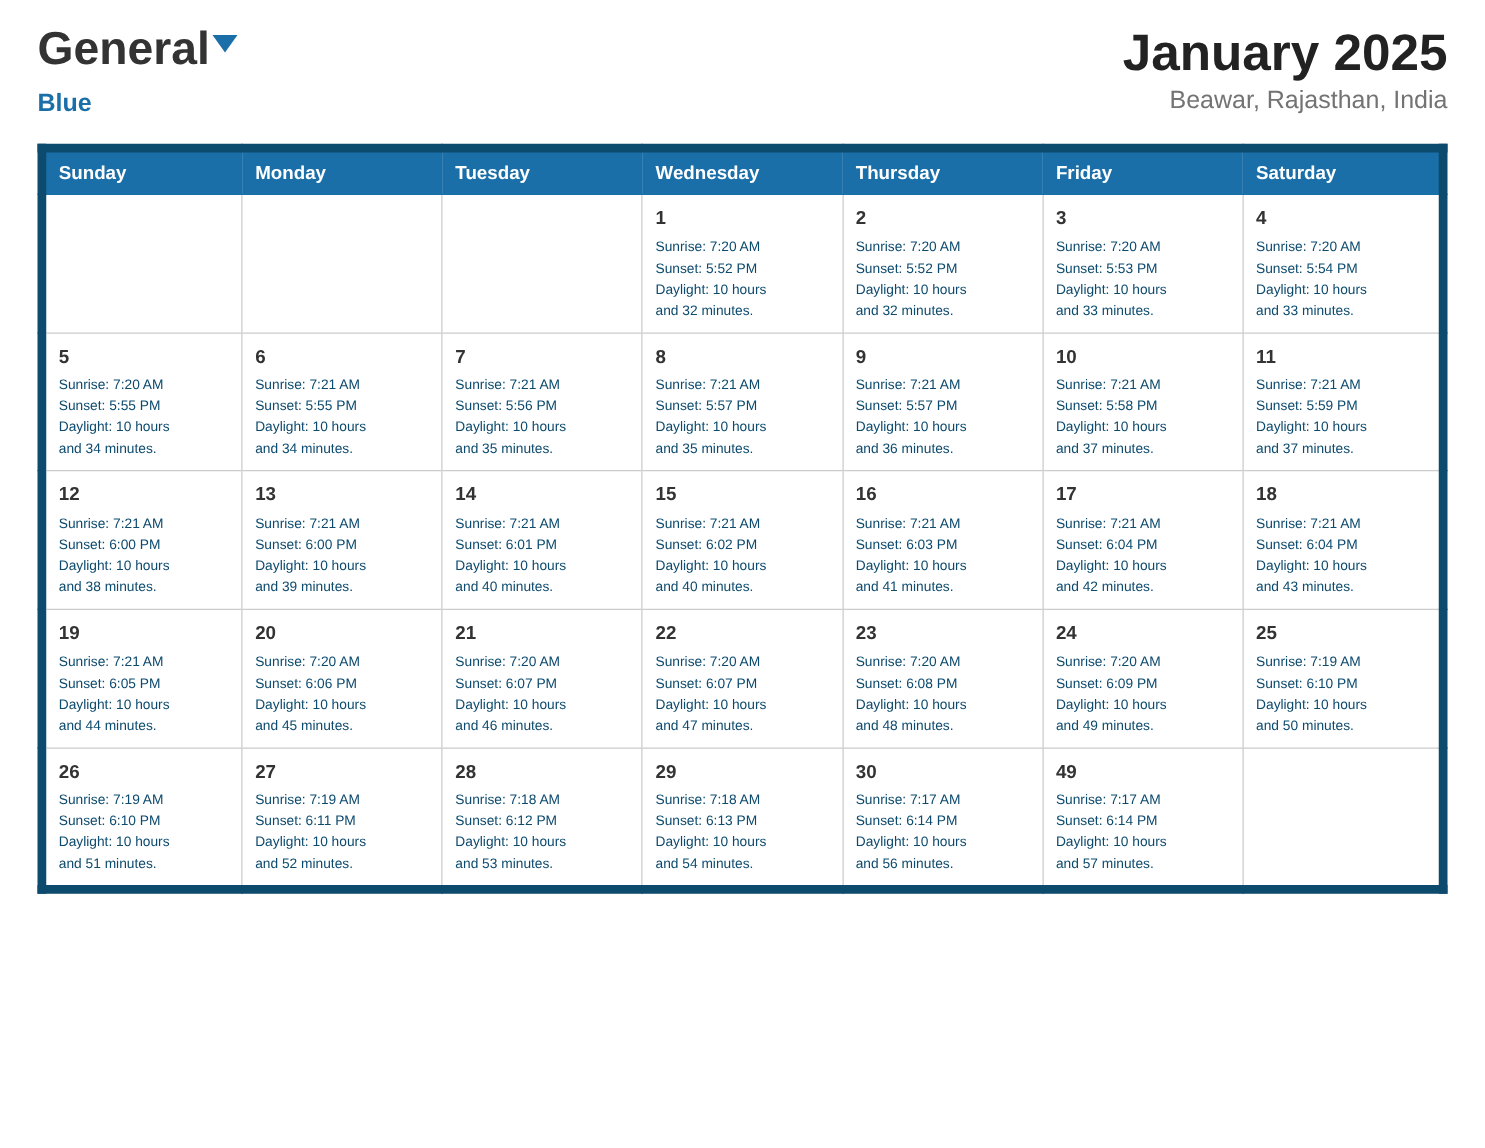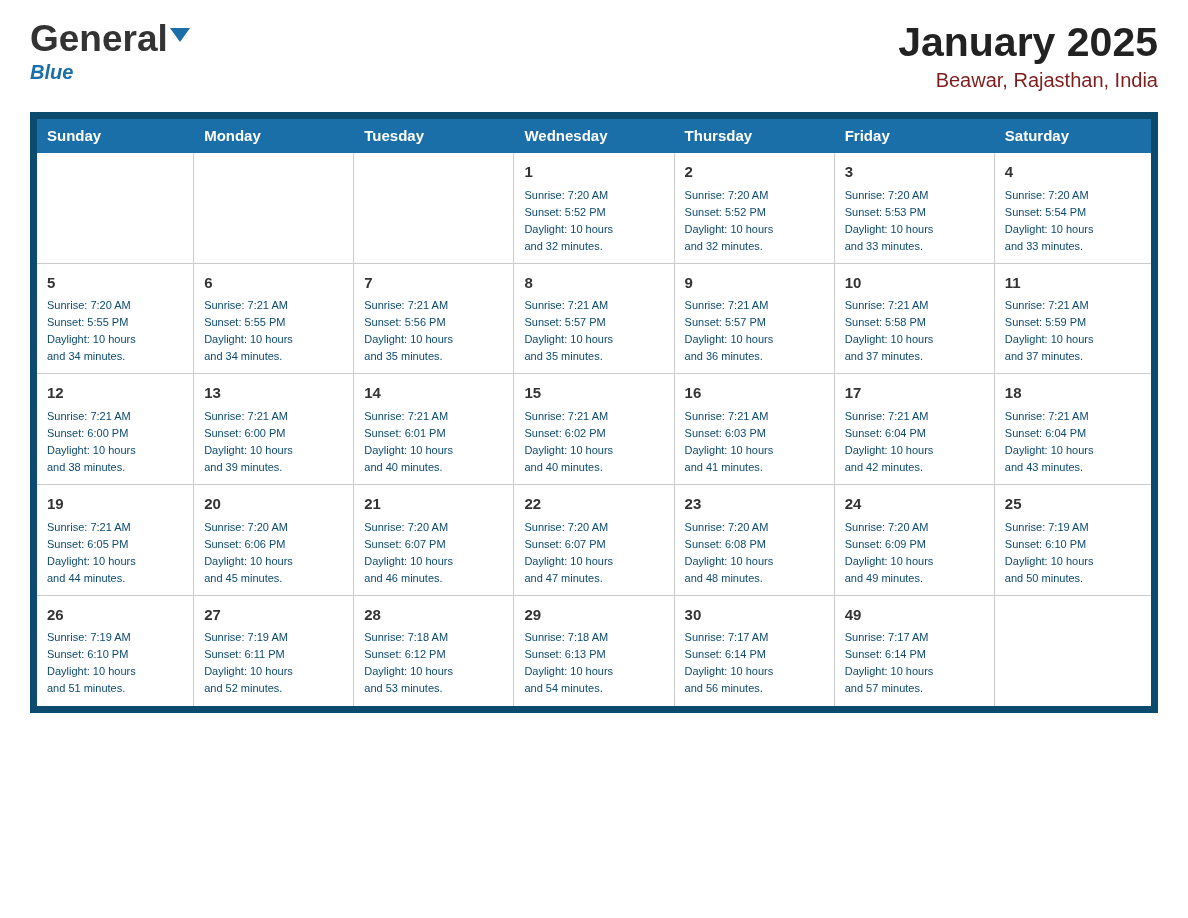--- a/index.html
+++ b/index.html
@@ -36,35 +36,34 @@
       border-top: 14px solid #1a6fa8;
       margin-left: 2px;
       vertical-align: middle;
       position: relative;
       top: -4px;
     }
     .logo-blue {
       color: #1a6fa8;
       font-size: 20px;
       font-weight: bold;
-      margin-top: 4px;
-      font-style: italic;
+      margin-top: 15px;
     }
     .title-section {
       text-align: right;
     }
     .calendar-title {
       font-size: 41px;
       font-weight: bold;
       color: #222;
       line-height: 1.1;
     }
     .calendar-subtitle {
       font-size: 20px;
-      color: #7f1d1d;
+      color: #737373;
       margin-top: 4px;
     }
     .calendar-table {
       width: 100%;
       border-collapse: collapse;
       border: 7px solid #0c4a6e;
     }
     .calendar-table th {
       background-color: #1a6fa8;
       color: #fff;

